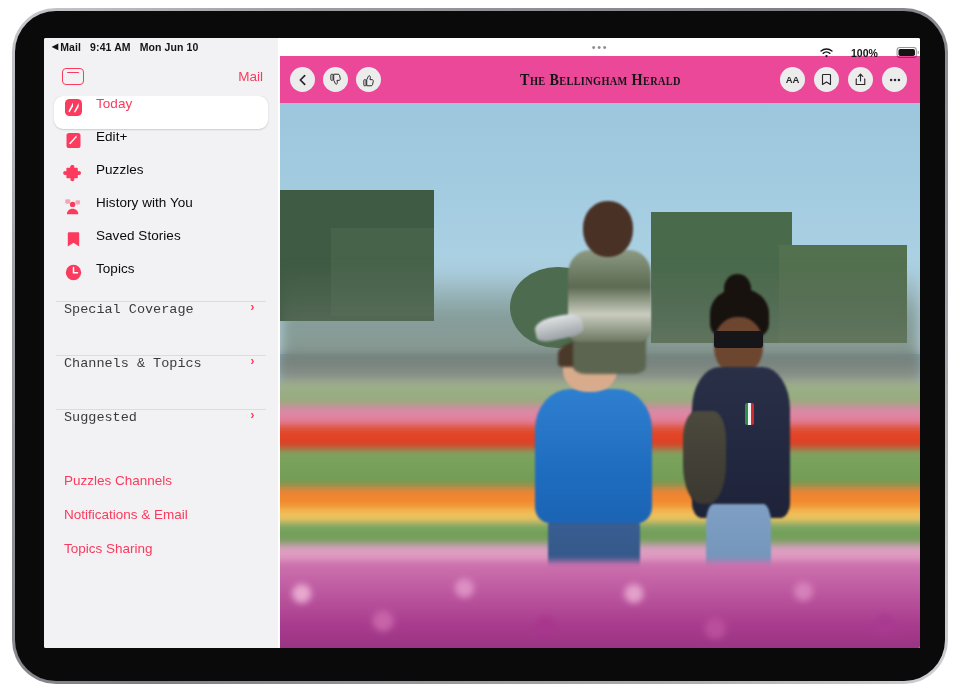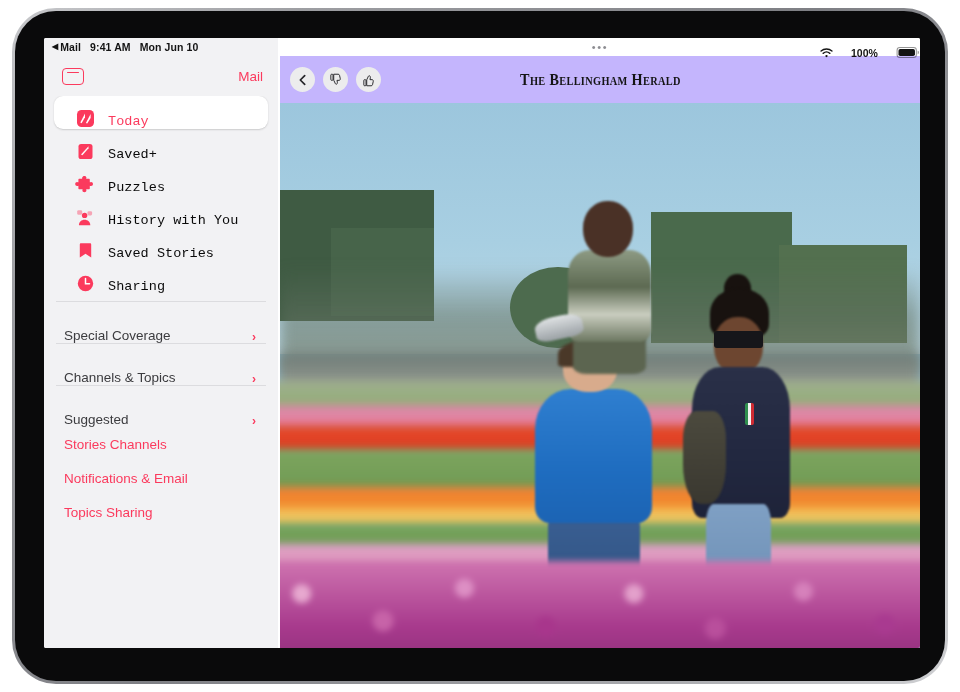--- a/index.html
+++ b/index.html
@@ -68,48 +68,48 @@
     width:12px; height:1.8px; background:#fb3a5d; border-radius:1px;
   }
   #edit-button {
     color: #fb3a5d; font-size: 13.5px; font-weight: 500;
     cursor: pointer;
   }
 
   #sidebar-scroll { flex: 1; overflow: hidden; padding: 0 10px; }
 
   .nav-item {
-    display: flex; align-items: flex-end;
+    display: flex; align-items: flex-start;
     height: 33px;
-    padding: 0 20px;
+    padding: 0 8px;
     border-radius: 9px;
     cursor: pointer;
-    font-family: Liberation Mono, monospace;
   }
   .nav-item.selected {
     background: #ffffff;
     box-shadow: 0 .5px 2px rgba(0,0,0,.14), 0 .5px .5px rgba(0,0,0,.05);
   }
   .nav-item .nav-icon {
     width: 22px; height: 22px; flex: none;
     margin-right: 12px;
     display: flex; align-items: center; justify-content: center;
   }
   .nav-item .nav-label {
     font-size: 13.5px; color: #0a0a0a; letter-spacing: .05px;
   }
   .nav-item.selected .nav-label { color: #fb3a5d; }
 
   .group-row {
-    display: flex; align-items: flex-end; justify-content: space-between;
+    display: flex; align-items: flex-start; justify-content: space-between;
     height: 42px;
     padding: 0 10px 0 8px;
-    margin: 0 2px;
+    margin: 12px 2px;
     border-top: 1px solid #dcdcdf;
     cursor: pointer;
+    font-family: Liberation Mono, monospace;
   }
   .group-row .group-label { font-size: 13.5px; color: #3b3b3e; }
   .group-row .group-chev { color: #fb3a5d; font-size: 12px; font-weight: bold; line-height:1; }
 
   .manage-link {
     height: 34px; display: flex; align-items: center;
     padding: 0 8px; margin: 0 2px;
     font-size: 13.5px; color: #fb3a5d;
     cursor: pointer;
   }
@@ -123,21 +123,21 @@
   #drag-handle {
     height: 18px;
     display: flex; align-items: center; justify-content: center;
     color: #8c8c91; font-size: 11px; letter-spacing: 1.6px;
     cursor: grab;
   }
   #article-toolbar {
     height: 47px;
     display: flex; align-items: center;
     padding: 0 13px 0 10px;
-    background: #c4b5fd;
+    background: #ec4899;
     position: relative;
   }
   .tb-left, .tb-right { display: flex; align-items: center; gap: 8px; }
   .tb-right { margin-left: auto; gap: 9px; }
   .tb-btn {
     width: 25px; height: 25px; border-radius: 50%;
     background: #ececed;
     display: flex; align-items: center; justify-content: center;
     cursor: pointer; color: #26262a;
   }
@@ -283,21 +283,21 @@
         <span class="nav-label">Today</span>
       </div>
 
       <div class="nav-item">
         <span class="nav-icon">
           <svg width="19" height="19" viewBox="0 0 19 19">
             <rect x="2.5" y="2" width="14" height="15" rx="2.6" fill="#fb3a5d"></rect>
             <path d="M5 12.5 L12.5 4.2 L12.5 6.2 L6.4 13.2 Z" fill="#fff" opacity=".95"></path>
           </svg>
         </span>
-        <span class="nav-label">Saved+</span>
+        <span class="nav-label">Edit+</span>
       </div>
 
 
       <div class="nav-item">
         <span class="nav-icon">
           <svg width="20" height="19" viewBox="0 0 20 19">
             <path d="M7.4 2.6c0-1 .9-1.7 2-1.7s2 .7 2 1.7c0 .5-.2.8-.2 1.2h2.6c.6 0 1 .4 1 1v2.5c.4 0 .8-.3 1.3-.3 1.1 0 1.9.9 1.9 2s-.8 2-1.9 2c-.5 0-.9-.2-1.3-.3v2.6c0 .6-.4 1-1 1h-2.6c0 .4.2.7.2 1.2 0 1-.9 1.7-2 1.7s-2-.7-2-1.7c0-.5.2-.8.2-1.2H4.4c-.6 0-1-.4-1-1v-2.6c-.4.1-.8.3-1.3.3-1.1 0-1.9-.9-1.9-2s.8-2 1.9-2c.5 0 .9.3 1.3.3V4.8c0-.6.4-1 1-1h2.8c0-.4-.2-.7-.2-1.2z" fill="#fb3a5d"></path>
           </svg>
         </span>
         <span class="nav-label">Puzzles</span>
@@ -324,41 +324,41 @@
         <span class="nav-label">Saved Stories</span>
       </div>
 
       <div class="nav-item">
         <span class="nav-icon">
           <svg width="19" height="19" viewBox="0 0 19 19">
             <circle cx="9.5" cy="9.5" r="7.7" fill="#fb3a5d"></circle>
             <path d="M9.5 4.6v5.2h4" stroke="#fff" stroke-width="1.5" fill="none" stroke-linecap="round"></path>
           </svg>
         </span>
-        <span class="nav-label">Sharing</span>
+        <span class="nav-label">Topics</span>
       </div>
 
 
       <div class="group-row" style="margin-top:7px;">
         <span class="group-label">Special Coverage</span>
         <span class="group-chev">›</span>
       </div>
 
       <div class="group-row">
         <span class="group-label">Channels &amp; Topics</span>
         <span class="group-chev">›</span>
       </div>
 
       <div class="group-row">
         <span class="group-label">Suggested</span>
         <span class="group-chev">›</span>
       </div>
 
 
-      <div class="manage-link">Stories Channels</div>
+      <div class="manage-link">Puzzles Channels</div>
       <div class="manage-link">Notifications &amp; Email</div>
       <div class="manage-link">Topics Sharing</div>
 
     </div>
   </div>
 
   <div id="article-pane">
 
     <div id="drag-handle">•••</div>
 
@@ -381,20 +381,44 @@
             <path d="M5.4 14.6h5.1c.8 0 1.3-.5 1.5-1.2l.9-4c.2-1-.5-1.8-1.5-1.8H9.1l.5-2.4c.2-1-.4-2-1.4-2-.4 0-.7.2-.9.6L5.4 7.8z" fill="none" stroke="#26262a" stroke-width="1.1" stroke-linejoin="round"></path>
             <rect x="2.1" y="7.6" width="2.5" height="7" rx="1" fill="none" stroke="#26262a" stroke-width="1.1"></rect>
           </svg>
         </div>
       </div>
 
       <div id="masthead">
         <span id="masthead-text">The Bellingham Herald</span>
       </div>
 
+      <div class="tb-right">
+        <div class="tb-btn">
+          <span style="font-size:9.5px;font-weight:600;letter-spacing:-.2px;">AA</span>
+        </div>
+        <div class="tb-btn">
+          <svg width="13" height="13" viewBox="0 0 14 14">
+            <path d="M3.4 1.6h7.2c.4 0 .7.3.7.7v10L7 9.6l-4.3 2.7v-10c0-.4.3-.7.7-.7z" fill="none" stroke="#26262a" stroke-width="1.2" stroke-linejoin="round"></path>
+          </svg>
+        </div>
+        <div class="tb-btn">
+          <svg width="13" height="13" viewBox="0 0 14 14">
+            <path d="M7 1.4 V 8.6" stroke="#26262a" stroke-width="1.2" stroke-linecap="round"></path>
+            <path d="M4.5 3.8 L7 1.3 L9.5 3.8" stroke="#26262a" stroke-width="1.2" fill="none" stroke-linecap="round" stroke-linejoin="round"></path>
+            <path d="M3.2 6.4 H2.4 v6 h9.2 v-6 h-.8" stroke="#26262a" stroke-width="1.2" fill="none" stroke-linejoin="round"></path>
+          </svg>
+        </div>
+        <div class="tb-btn">
+          <svg width="14" height="14" viewBox="0 0 14 14">
+            <circle cx="3.1" cy="7" r="1.25" fill="#26262a"></circle>
+            <circle cx="7" cy="7" r="1.25" fill="#26262a"></circle>
+            <circle cx="10.9" cy="7" r="1.25" fill="#26262a"></circle>
+          </svg>
+        </div>
+      </div>
     </div>
 
     <div id="article-photo">
       <div class="ph" id="sky"></div>
       <div class="ph" id="tree1"></div>
       <div class="ph" id="tree2"></div>
       <div class="ph" id="tree4"></div>
       <div class="ph" id="tree5"></div>
       <div class="ph" id="ridge"></div>
       <div class="ph" id="tree3"></div>

